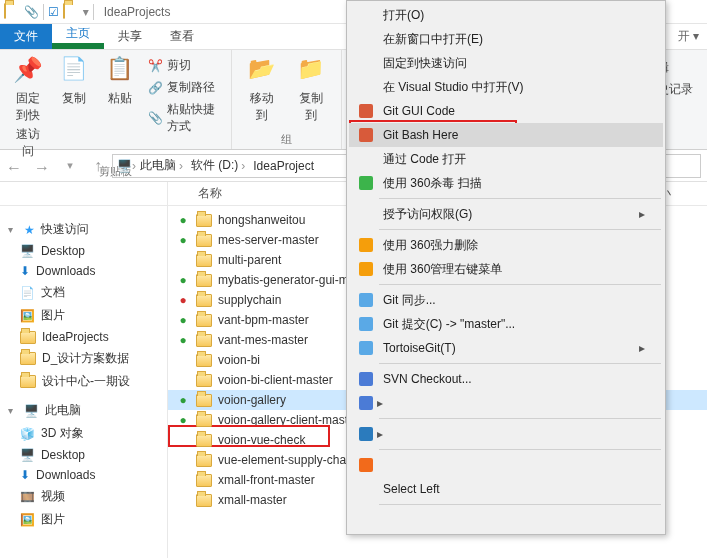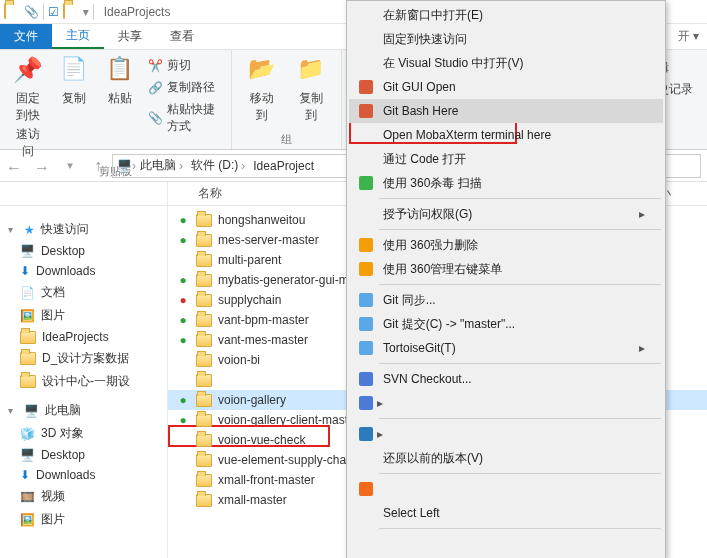--- a/index.html
+++ b/index.html
@@ -8,21 +8,21 @@
   
   .titlebar { height: 24px; display: flex; align-items: center; padding: 0 4px; background: #fff; border-bottom: 1px solid #e5e5e5; }
   .titlebar .tb-icon { width: 16px; height: 16px; margin-right: 4px; }
   .titlebar .sep { width: 1px; height: 16px; background: #ccc; margin: 0 4px; }
   .titlebar .title { margin-left: 6px; color: #666; }
 
   
   .ribtabs { height: 26px; display: flex; align-items: stretch; background: #fff; border-bottom: 1px solid #e1e1e1; }
   .ribtabs .filetab { background: #1979ca; color: #fff; padding: 0 14px; display: flex; align-items: center; }
   .ribtabs .tab { padding: 0 14px; display: flex; align-items: center; color: #444; }
-  .ribtabs .tab.active { border-bottom: 2px solid #15803d; color: #1979ca; }
+  .ribtabs .tab.active { border-bottom: 6px solid #15803d; color: #1979ca; }
   .ribtabs .right { margin-left: auto; display: flex; align-items: center; padding-right: 8px; color: #666; gap: 10px; }
 
   
   .ribbon { height: 100px; background: #f5f6f7; border-bottom: 1px solid #d0d0d0; display: flex; }
   .rgroup { border-right: 1px solid #e0e0e0; padding: 4px 8px 2px 8px; display: flex; flex-direction: column; }
   .rgroup .icons { flex: 1; display: flex; gap: 6px; align-items: flex-start; }
   .bigbtn { display: flex; flex-direction: column; align-items: center; gap: 2px; padding: 2px 4px; width: 46px; text-align: center; color: #444; }
   .bigbtn .bi { width: 32px; height: 32px; }
   .smallcol { display: flex; flex-direction: column; gap: 3px; }
   .smallbtn { display: flex; align-items: center; gap: 4px; color: #444; padding: 1px 2px; }
@@ -286,20 +286,21 @@
         <span>vant-mes-master</span>
       </div>
       <div class="fileitem">
         <span class="ov" style="color: transparent;">·</span>
         <span class="folder"></span>
         <span>voion-bi</span>
       </div>
       <div class="fileitem">
         <span class="ov" style="color: transparent;">·</span>
         <span class="folder"></span>
+        <span>voion-bi-client-master</span>
       </div>
       <div class="fileitem selected">
         <span class="ov" style="color: rgb(46, 158, 58);">●</span>
         <span class="folder"></span>
         <span>voion-gallery</span>
       </div>
       <div class="fileitem">
         <span class="ov" style="color: rgb(46, 158, 58);">●</span>
         <span class="folder"></span>
         <span>voion-gallery-client-maste</span>
@@ -322,47 +323,47 @@
       <div class="fileitem">
         <span class="ov" style="color: transparent;">·</span>
         <span class="folder"></span>
         <span>xmall-master</span>
       </div>
     </div>
 </div>
 
 <div class="ctxmenu" id="ctxmenu">
   <div class="redbox2" style="left:2px; top:119px; width:168px; height:24px;"></div>
+<div class="ctxitem">
+      <span class="cicon"></span>
+      <span class="clabel">打开(O)</span>
+    </div>
     <div class="ctxitem">
       <span class="cicon"></span>
       <span class="clabel">在新窗口中打开(E)</span>
     </div>
     <div class="ctxitem">
       <span class="cicon"></span>
       <span class="clabel">固定到快速访问</span>
     </div>
     <div class="ctxitem">
       <span class="cicon"></span>
       <span class="clabel">在 Visual Studio 中打开(V)</span>
     </div>
     <div class="ctxitem">
       <span class="cicon">
         <span class="sqicon" style="background: rgb(216, 90, 58);"></span>
       </span>
-      <span class="clabel">Git GUI Open</span>
+      <span class="clabel">Git GUI Code</span>
     </div>
     <div class="ctxitem hover">
       <span class="cicon">
         <span class="sqicon" style="background: rgb(216, 90, 58);"></span>
       </span>
       <span class="clabel">Git Bash Here</span>
-    </div>
-    <div class="ctxitem">
-      <span class="cicon"></span>
-      <span class="clabel">Open MobaXterm terminal here</span>
     </div>
     <div class="ctxitem">
       <span class="cicon"></span>
       <span class="clabel">通过 Code 打开</span>
     </div>
     <div class="ctxitem">
       <span class="cicon">
         <span class="sqicon" style="background: rgb(60, 180, 75);"></span>
       </span>
       <span class="clabel">使用 360杀毒 扫描</span>
@@ -419,24 +420,20 @@
       </span>
       <span class="sub">▸</span>
     </div>
     <div class="ctxsep"></div>
     <div class="ctxitem">
       <span class="cicon">
         <span class="sqicon" style="background: rgb(43, 123, 189);"></span>
       </span>
       <span class="sub">▸</span>
     </div>
-    <div class="ctxitem">
-      <span class="cicon"></span>
-      <span class="clabel">还原以前的版本(V)</span>
-    </div>
     <div class="ctxsep"></div>
     <div class="ctxitem">
       <span class="cicon">
         <span class="sqicon" style="background: rgb(242, 106, 27);"></span>
       </span>
     </div>
     <div class="ctxitem">
       <span class="cicon"></span>
       <span class="clabel">Select Left</span>
     </div>

